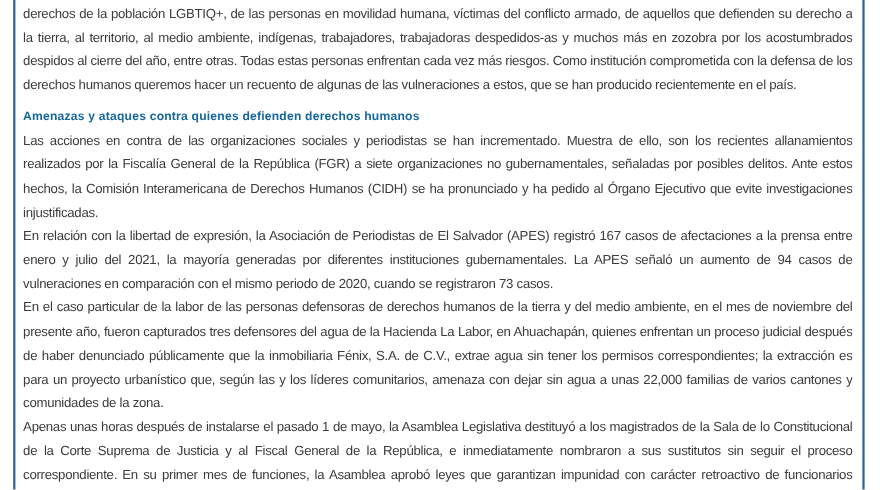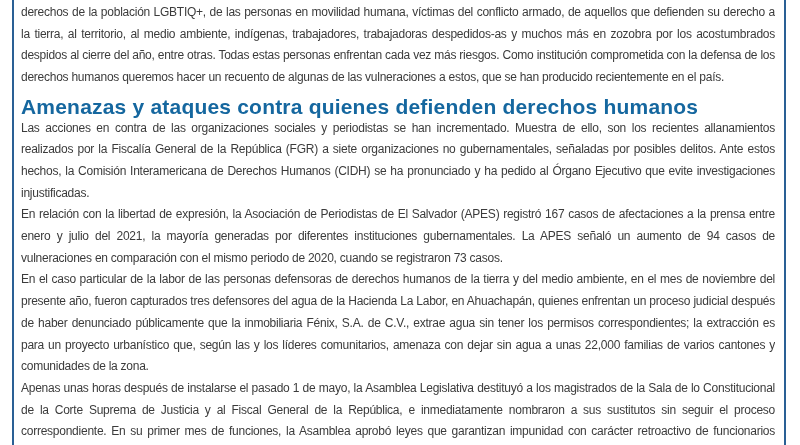--- a/index.html
+++ b/index.html
@@ -39,21 +39,21 @@
     font-size: 12px;
     line-height: 21.7px;
     letter-spacing: -0.25px;
     text-align: justify;
   }
   .content p {
     margin: 0;
   }
   .section-heading {
     margin: 7px 0 0 0;
-    font-size: 21px;
+    font-size: 11px;
     line-height: 21.7px;
     font-weight: bold;
     letter-spacing: 0.2px;
     color: var(--heading-color, #15679f);
     text-align: left;
   }
   .section-heading.tight {
     margin-top: -6px;
   }
 </style>

